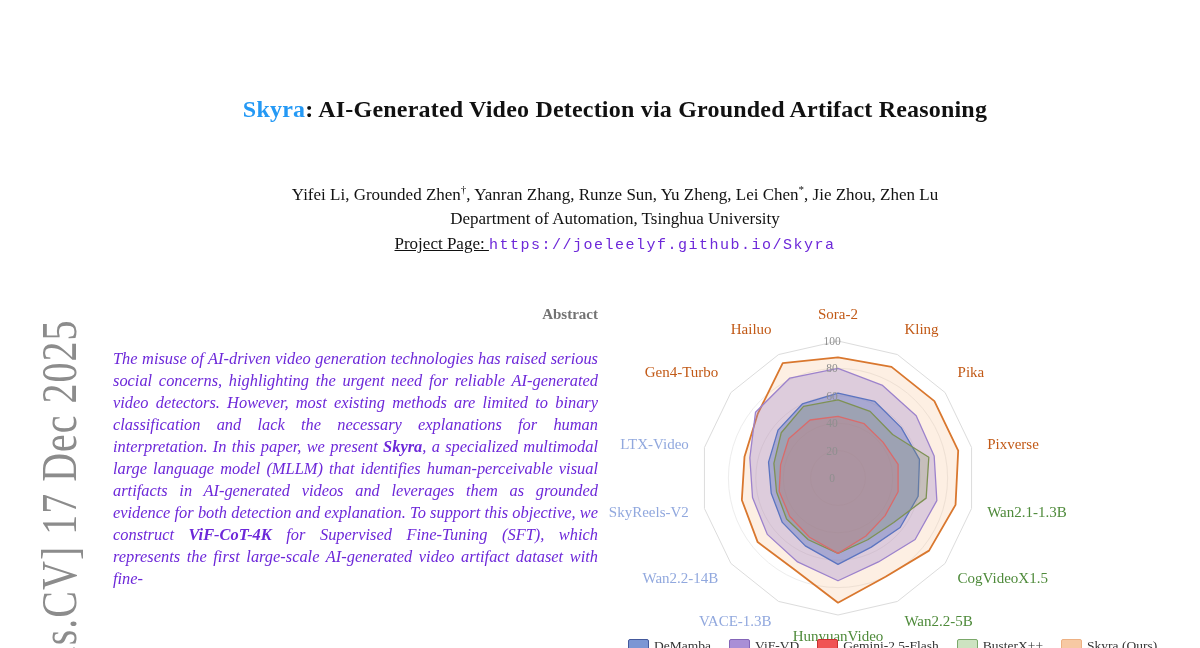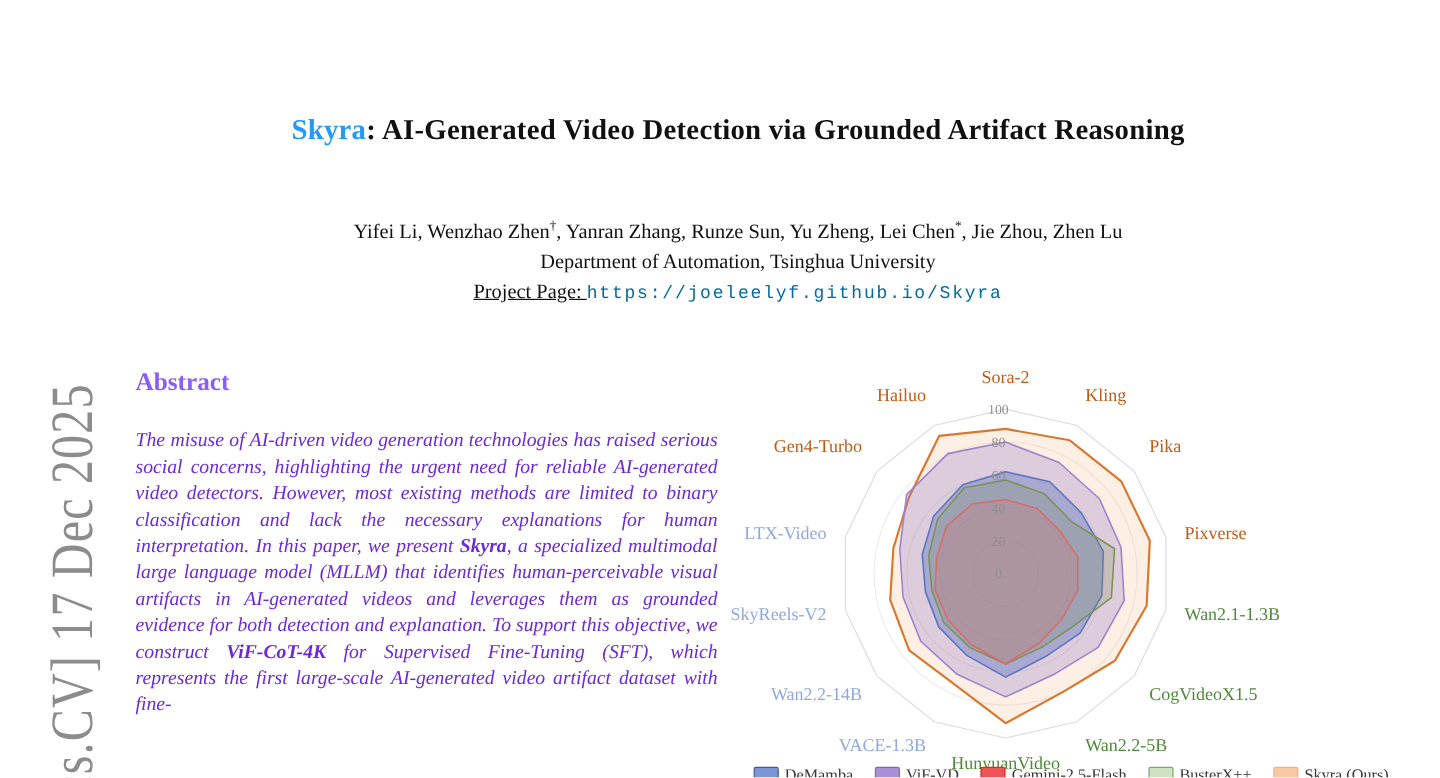--- a/index.html
+++ b/index.html
@@ -4,27 +4,27 @@
 <style>
   html,body{margin:0;padding:0;background:#fff;}
   .page{position:relative;width:1200px;height:648px;background:#ffffff;overflow:hidden;
         font-family:"Liberation Serif",serif;color:#111;}
   .centered{position:absolute;left:0;width:1230px;text-align:center;}
   .paper-title{top:96px;font-size:24px;font-weight:bold;letter-spacing:.2px;}
   .brand{color:#2499f5;}
   .authors-block{top:177px;font-size:17px;line-height:24.5px;}
   .authors-block sup{font-size:11px;}
   .proj-label{font-size:17px;text-decoration:underline;}
-  .proj-url{font-family:"Liberation Mono",monospace;font-size:15px;color:#0369a1;
+  .proj-url{font-family:"Liberation Mono",monospace;font-size:15px;color:#6d28d9;
             letter-spacing:1.5px;text-decoration:none;}
   .watermark{position:absolute;left:30px;top:664px;transform-origin:0 0;
              transform:rotate(-90deg) scaleY(1.25);font-size:40px;color:#8c8c8c;
              white-space:nowrap;letter-spacing:1px;}
   .abstract{position:absolute;left:113px;top:306px;width:485px;}
-  .abstract h2{margin:0 0 25px 0;text-align:left;font-size:21px;font-weight:bold;color:#8b5cf6;}
+  .abstract h2{margin:0 0 25px 0;text-align:right;font-size:15px;font-weight:bold;color:#737373;}
   .abstract p{margin:0;font-size:16.4px;line-height:22px;text-align:justify;
               font-style:italic;color:#6d28d9;}
   .abstract .b{font-weight:bold;}
   .figure{position:absolute;left:615px;top:292px;width:585px;height:360px;}
   svg{overflow:visible;display:block;}
   svg text{font-family:"Liberation Serif",serif;}
   .legend{position:absolute;left:628px;top:638px;display:flex;align-items:flex-start;
           gap:18px;white-space:nowrap;}
   .legend-item{display:flex;align-items:flex-start;gap:5px;}
   .swatch{display:inline-block;width:19px;height:13px;border-radius:2px;margin-top:1px;}
@@ -33,21 +33,21 @@
 </head>
 <body>
 
 <div class="page">
 
   <div class="watermark">cs.CV] 17 Dec 2025</div>
 
   <div class="centered paper-title"><span class="brand">Skyra</span><span>: AI-Generated Video Detection via Grounded Artifact Reasoning</span></div>
 
   <div class="centered authors-block">
-    <div><span>Yifei Li, Wenzhao Zhen</span><sup>†</sup><span>, Yanran Zhang, Runze Sun, Yu Zheng, Lei Chen</span><sup>*</sup><span>, Jie Zhou, Zhen Lu</span></div>
+    <div><span>Yifei Li, Grounded Zhen</span><sup>†</sup><span>, Yanran Zhang, Runze Sun, Yu Zheng, Lei Chen</span><sup>*</sup><span>, Jie Zhou, Zhen Lu</span></div>
     <div>Department of Automation, Tsinghua University</div>
     <div><span class="proj-label">Project Page: </span><a href="#" class="proj-url">https://joeleelyf.github.io/Skyra</a></div>
   </div>
 
   <div class="abstract">
     <h2>Abstract</h2>
     <p><span>The misuse of AI-driven video generation technologies has raised serious social concerns, highlighting the urgent need for reliable AI-generated video detectors.  However, most existing methods are limited to binary classification and lack the necessary explanations for human interpretation. In this paper, we present </span><span class="b">Skyra</span><span>, a specialized multimodal large language model (MLLM) that identifies human-perceivable visual artifacts in AI-generated videos and leverages them as grounded evidence for both detection and explanation. To support this objective, we construct </span><span class="b">ViF-CoT-4K</span><span> for Supervised Fine-Tuning (SFT), which represents the first large-scale AI-generated video artifact dataset with fine-</span></p>
   </div>
 
   <div class="figure">

